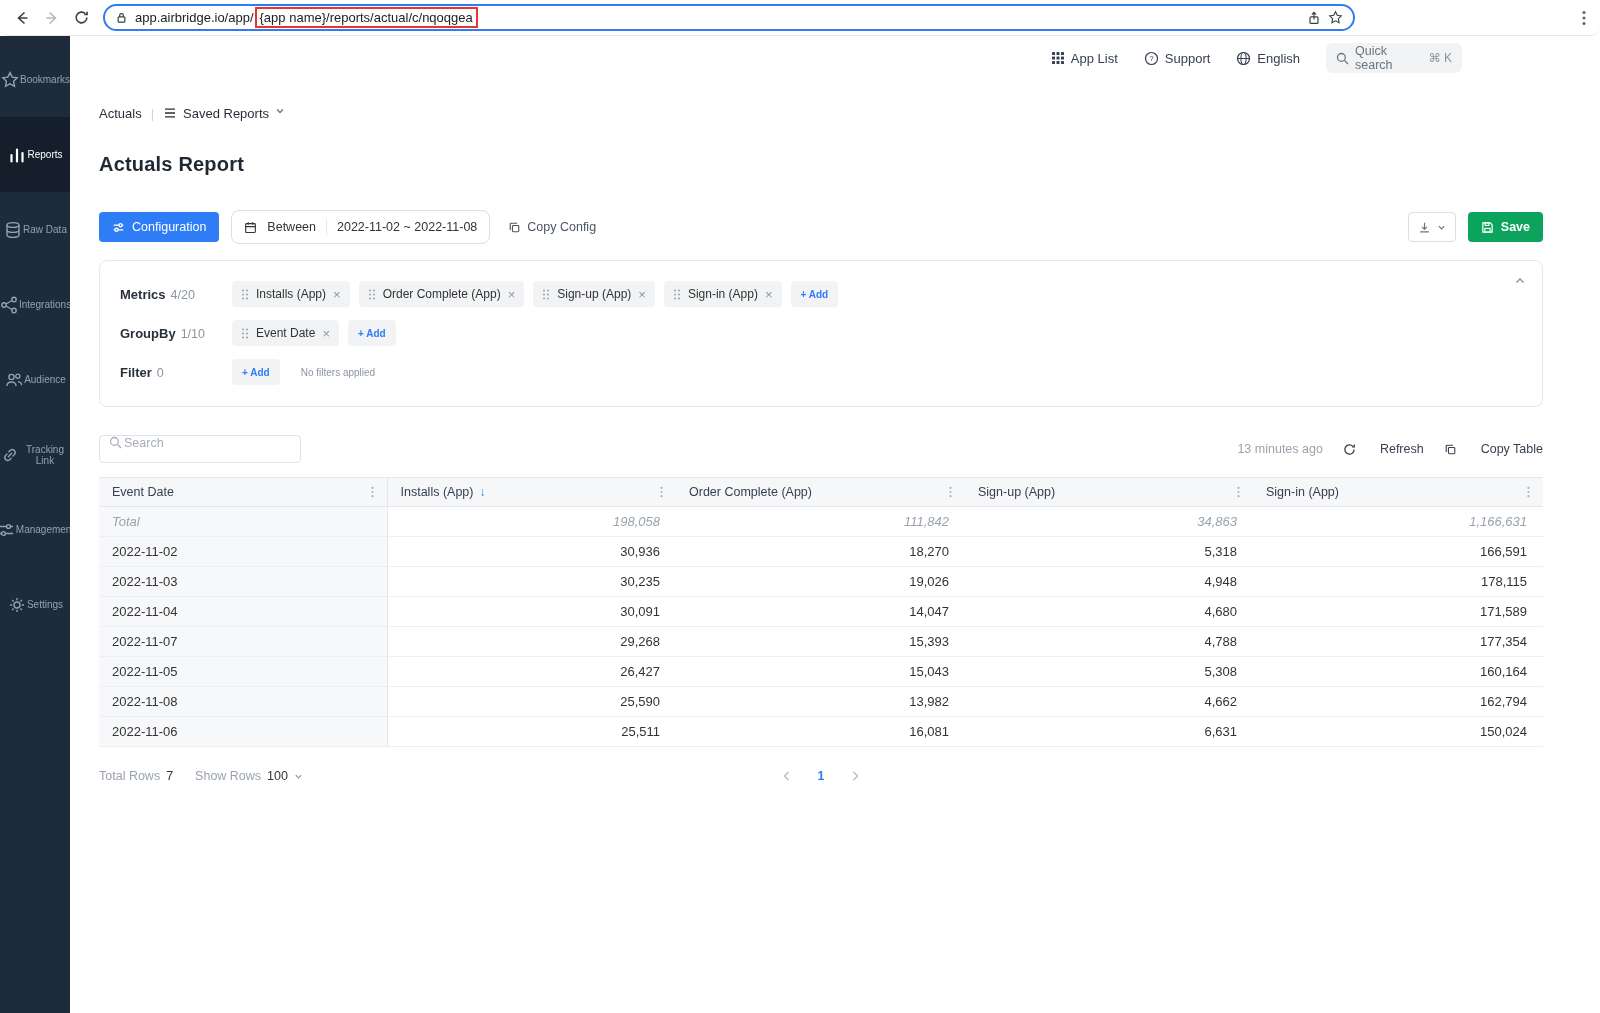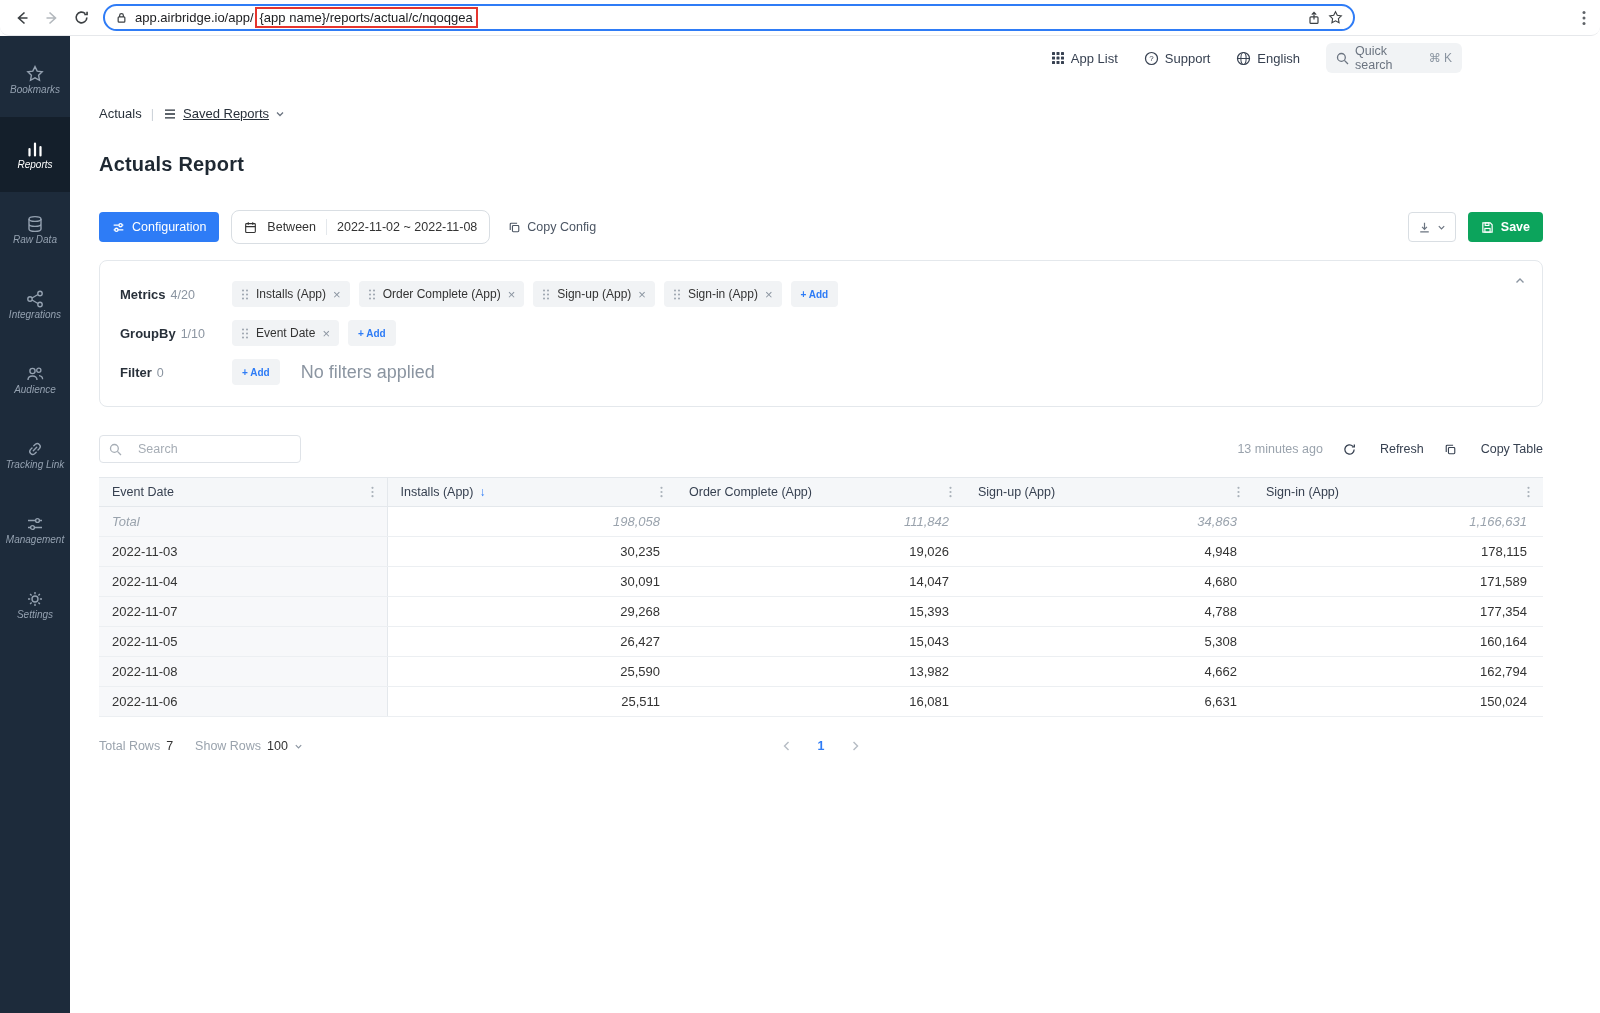--- a/index.html
+++ b/index.html
@@ -16,36 +16,36 @@
   .b-ico.dim{color:#b3b8bd;}
   .url-bar{width:1252px;height:27px;border:2px solid #2f7cf6;border-radius:14px;display:flex;align-items:center;padding:0 10px;gap:7px;background:#fff;}
   .url-text{font-size:13px;color:#202124;white-space:nowrap;display:flex;align-items:center;}
   .url-hl{border:2px solid #e5352e;padding:1px 3px;margin:0 1px;}
   .url-bar .spacer{flex:1;}
   .kebab-browser{margin-left:auto;color:#5f6368;}
 
   
   .app{display:flex;height:977px;}
   .sidebar{width:70px;background:#1d2b3b;display:flex;flex-direction:column;padding-top:6px;flex-shrink:0;}
-  .side-item{height:75px;display:flex;flex-direction:column;align-items:center;justify-content:center;color:#94a1b0;cursor:pointer;text-align:center;font-style:italic;}
+  .side-item{height:75px;display:flex;flex-direction:row;align-items:center;justify-content:center;color:#94a1b0;cursor:pointer;text-align:center;}
   .side-item .lbl{font-size:10px;line-height:11px;max-width:62px;}
   .side-item.active{background:#141f2b;color:#fff;}
   .main{flex:1;display:flex;flex-direction:column;background:#fff;min-width:0;}
 
   
   .topnav{height:44px;display:flex;align-items:center;justify-content:flex-end;gap:26px;padding-right:138px;font-size:13px;color:#374151;flex-shrink:0;}
   .topnav .nav-item{display:flex;align-items:center;gap:6px;cursor:pointer;}
   .quick-search{width:136px;height:30px;background:#f1f3f5;border-radius:6px;display:flex;align-items:center;gap:6px;padding:0 10px;color:#6b7480;font-size:12.5px;cursor:pointer;}
   .quick-search .sc{margin-left:auto;color:#8a94a0;font-size:12px;white-space:nowrap;}
 
   
   .content{padding:26px 57px 40px 29px;}
   .breadcrumb{display:flex;align-items:center;gap:9px;font-size:13px;color:#28303a;}
   .breadcrumb .sep{color:#cdd3d9;}
-  .breadcrumb .drop{display:flex;align-items:center;gap:6px;cursor:pointer;text-decoration:underline;}
+  .breadcrumb .drop{display:flex;gap:6px;cursor:pointer;}
   .page-title{font-size:20px;font-weight:700;color:#1f2933;margin-top:32px;letter-spacing:.2px;}
 
   
   .toolbar{display:flex;align-items:center;gap:12px;margin-top:34px;}
   .btn{height:30px;border-radius:4px;display:inline-flex;align-items:center;gap:7px;font-size:12.5px;padding:0 13px;cursor:pointer;border:none;background:none;font-family:inherit;}
   .btn-primary{background:#2e7cf6;color:#fff;}
   .btn-green{background:#0ca45c;color:#fff;font-weight:600;}
   .date-picker{height:30px;border:1px solid #d9dee3;border-radius:8px;display:flex;align-items:center;gap:10px;padding:16px 12px;font-size:12.5px;color:#333;cursor:pointer;background:#fff;}
   .date-picker .vdiv{width:1px;height:16px;background:#e4e8ec;}
   .plain-action{display:flex;align-items:center;gap:6px;color:#4b5563;font-size:12.5px;cursor:pointer;margin-left:6px;}
@@ -56,26 +56,26 @@
   .config-panel{margin-top:16px;border:1px solid #e4e8ec;border-radius:8px;padding:20px 20px 8px 20px;position:relative;}
   .cfg-row{display:flex;align-items:center;margin-bottom:13px;min-height:26px;}
   .cfg-label{width:112px;flex-shrink:0;font-size:13px;color:#28303a;}
   .cfg-label b{font-weight:700;}
   .cfg-label .cnt{color:#8b95a1;font-weight:400;margin-left:5px;font-size:12.5px;}
   .chips{display:flex;align-items:center;gap:9px;flex-wrap:wrap;}
   .chip{background:#f1f3f5;border-radius:4px;height:26px;display:inline-flex;align-items:center;gap:7px;padding:0 9px;font-size:12px;color:#333;}
   .chip .x{color:#8b95a1;font-size:13px;cursor:pointer;line-height:1;}
   .chip .drag{color:#9aa3ad;cursor:grab;display:flex;}
   .add-btn{background:#f1f3f5;border-radius:4px;height:26px;display:inline-flex;align-items:center;padding:0 10px;font-size:10px;color:#2e7cf6;cursor:pointer;font-weight:600;}
-  .no-filters{color:#8b95a1;font-size:18px;margin-left:12px;}
+  .no-filters{color:#8b95a1;font-size:10px;margin-left:12px;}
   .collapse{position:absolute;top:14px;right:16px;color:#8b95a1;cursor:pointer;}
 
   
   .table-toolbar{display:flex;align-items:center;margin-top:28px;}
-  .search-box{width:202px;height:28px;border:1px solid #dfe3e8;border-radius:4px;display:flex;align-items:center;gap:16px;padding:0 9px;color:#a6adb5;}
+  .search-box{width:202px;height:28px;border:1px solid #dfe3e8;border-radius:4px;display:flex;align-items:flex-start;gap:2px;padding:0 9px;color:#a6adb5;}
   .search-box input{border:none;outline:none;width:100%;font-size:12.5px;font-family:inherit;color:#333;background:transparent;}
   .search-box input::placeholder{color:#a6adb5;}
   .tt-right{margin-left:auto;display:flex;align-items:center;gap:20px;font-size:12.5px;}
   .updated{color:#9aa3ad;}
   .tt-action{display:flex;align-items:center;gap:24px;color:#374151;cursor:pointer;}
 
   
   table{border-collapse:collapse;width:1444px;margin-top:14px;table-layout:fixed;}
   thead th{background:#f5f7f9;border-top:1px solid #e4e8ec;border-bottom:1px solid #e4e8ec;height:29px;font-weight:400;font-size:12.5px;color:#374151;padding:0 13px;text-align:left;}
   thead th .th-in{display:flex;align-items:center;gap:6px;}
@@ -575,20 +575,27 @@
         </thead>
         <tbody>
           <tr class="total">
             <td class="c-date">Total</td>
             <td class="num">198,058</td>
             <td class="num">111,842</td>
             <td class="num">34,863</td>
             <td class="num">1,166,631</td>
           </tr>
           <tr>
+            <td class="c-date">2022-11-02</td>
+            <td class="num">30,936</td>
+            <td class="num">18,270</td>
+            <td class="num">5,318</td>
+            <td class="num">166,591</td>
+          </tr>
+          <tr>
             <td class="c-date">2022-11-03</td>
             <td class="num">30,235</td>
             <td class="num">19,026</td>
             <td class="num">4,948</td>
             <td class="num">178,115</td>
           </tr>
           <tr>
             <td class="c-date">2022-11-04</td>
             <td class="num">30,091</td>
             <td class="num">14,047</td>

